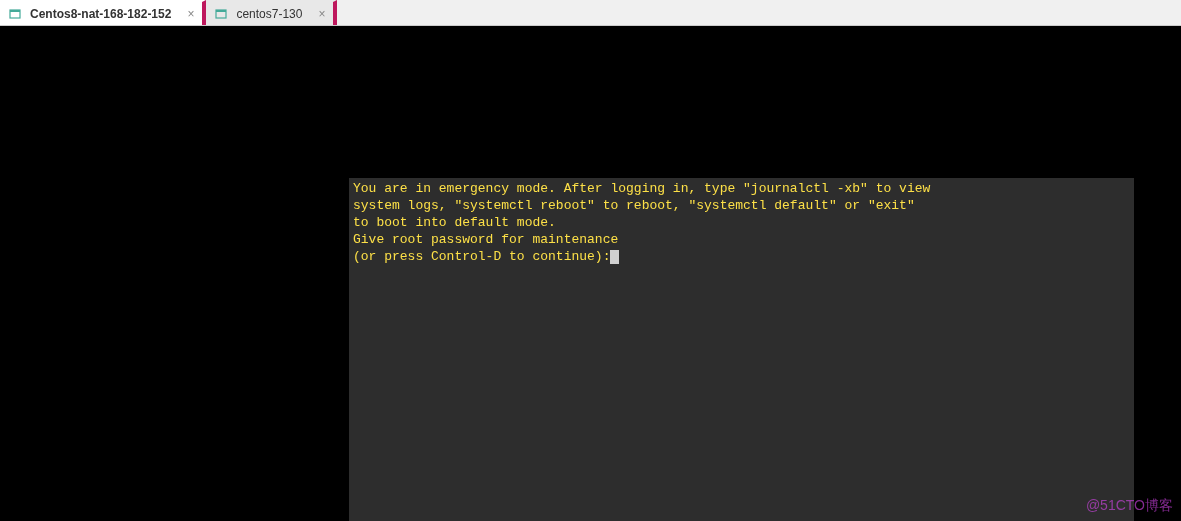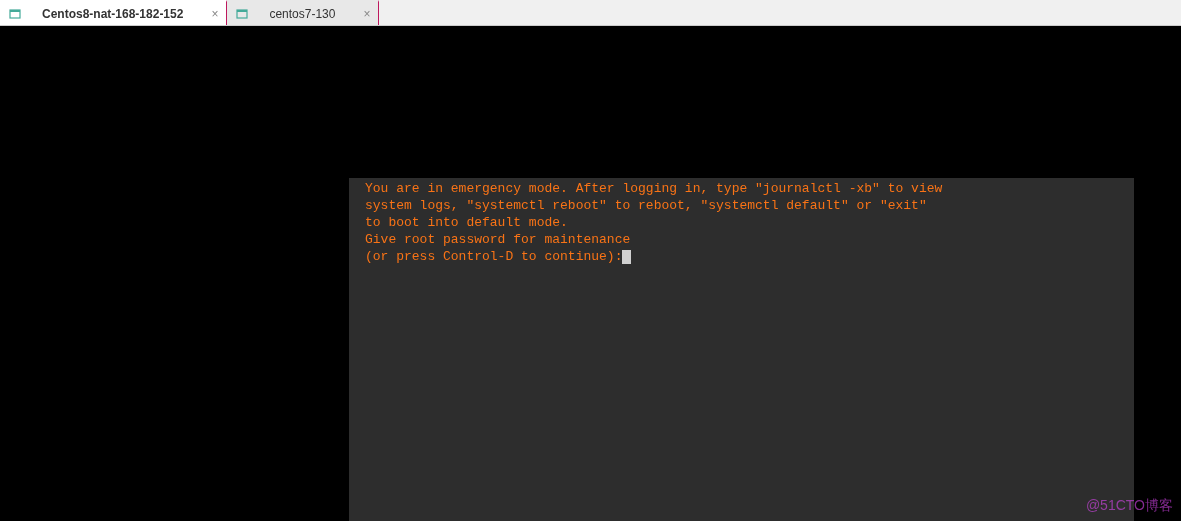--- a/index.html
+++ b/index.html
@@ -20,24 +20,24 @@
       background: #f0f0f0;
       display: flex;
       align-items: stretch;
       border-bottom: 1px solid #ccc;
     }
     .tab {
       display: flex;
       align-items: center;
       padding: 0 8px;
       background: #fff;
-      border-right: 1px solid #be185d;
+      border-right: 4px solid #be185d;
       border-top: 2px solid transparent;
       font-size: 12px;
-      gap: 20px;
+      gap: 8px;
       cursor: pointer;
       min-width: 120px;
     }
     .tab.active {
       background: #fff;
       border-top: 2px solid #fff;
       font-weight: bold;
     }
     .tab.inactive {
       background: #e8e8e8;
@@ -74,22 +74,22 @@
       left: 349px;
       top: 152px;
       width: 785px;
       height: 343px;
       background: #2d2d2d;
     }
     .console-text {
       font-family: "Courier New", monospace;
       font-size: 13px;
       line-height: 17px;
-      padding: 2px 16px;
-      color: #f97316;
+      padding: 2px 4px;
+      color: #fde047;
       white-space: pre;
     }
     .cursor-block {
       display: inline-block;
       width: 9px;
       height: 14px;
       background: #d0d0d0;
       vertical-align: middle;
     }
     .watermark {

